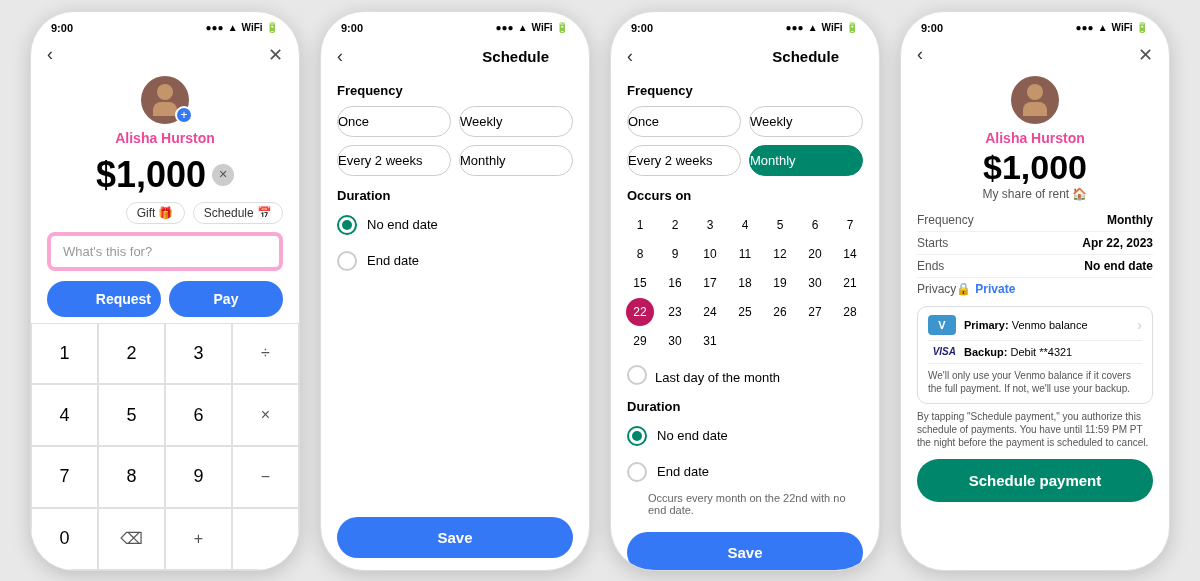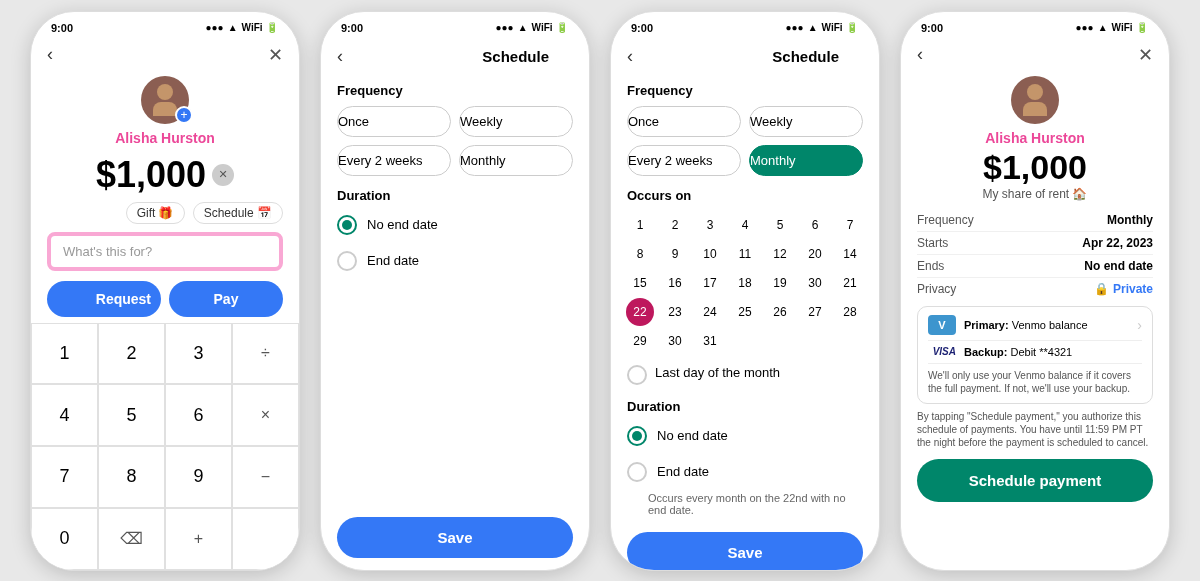--- a/index.html
+++ b/index.html
@@ -309,21 +309,21 @@
       justify-content: center;
       margin: auto;
     }
     .cal-day.today {
       background: #be185d;
       color: white;
       border-radius: 50%;
     }
     .last-day-row {
       display: flex;
-      align-items: flex-start;
+      align-items: flex-end;
       gap: 8px;
       padding: 6px 16px;
     }
     .sub-text {
       font-size: 11px;
       color: #666;
       padding: 2px 16px 4px;
       margin-left: 21px;
     }
 
@@ -365,21 +365,20 @@
     }
     .s4-row-label {
       color: #555;
     }
     .s4-row-value {
       font-weight: 600;
       color: #000;
     }
     .s4-privacy-row {
       display: flex;
-      justify-content: space-between;
       align-items: center;
       padding: 4px 0;
       font-size: 12px;
     }
     .private-badge {
       display: flex;
       align-items: center;
       gap: 4px;
       color: #3478F6;
       font-size: 12px;

